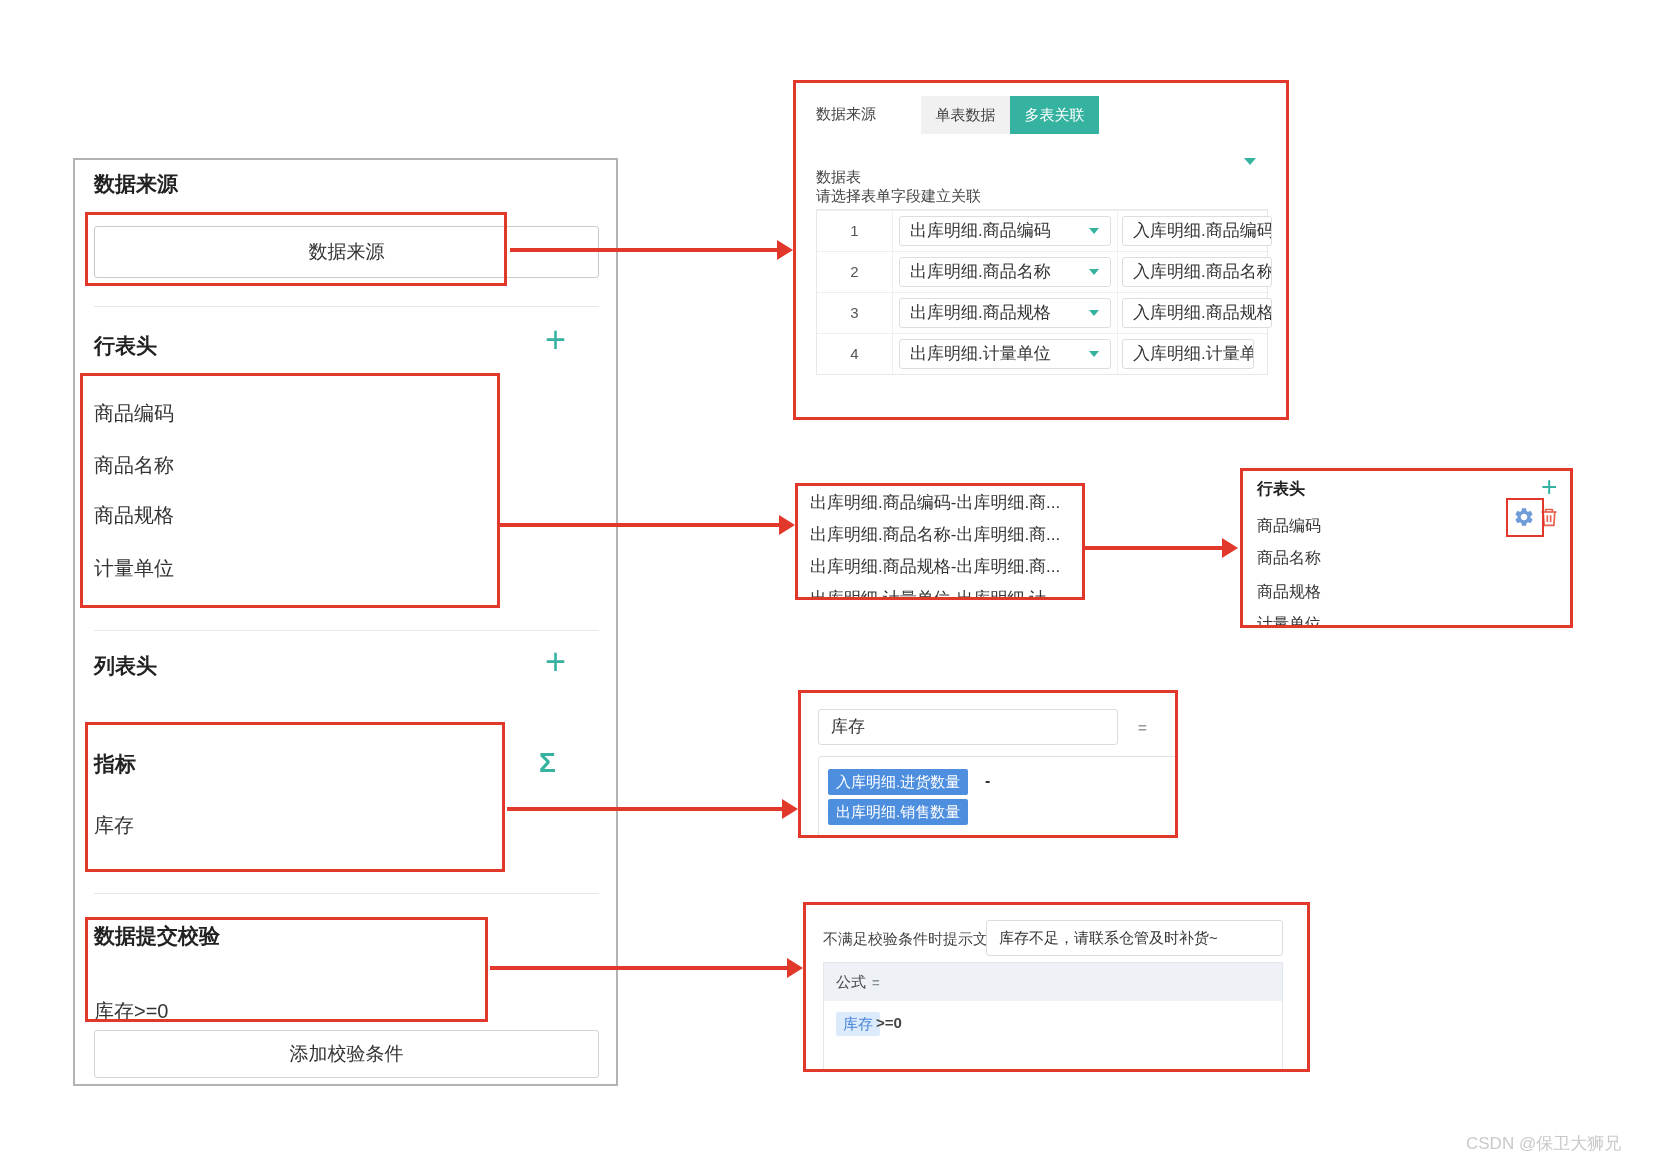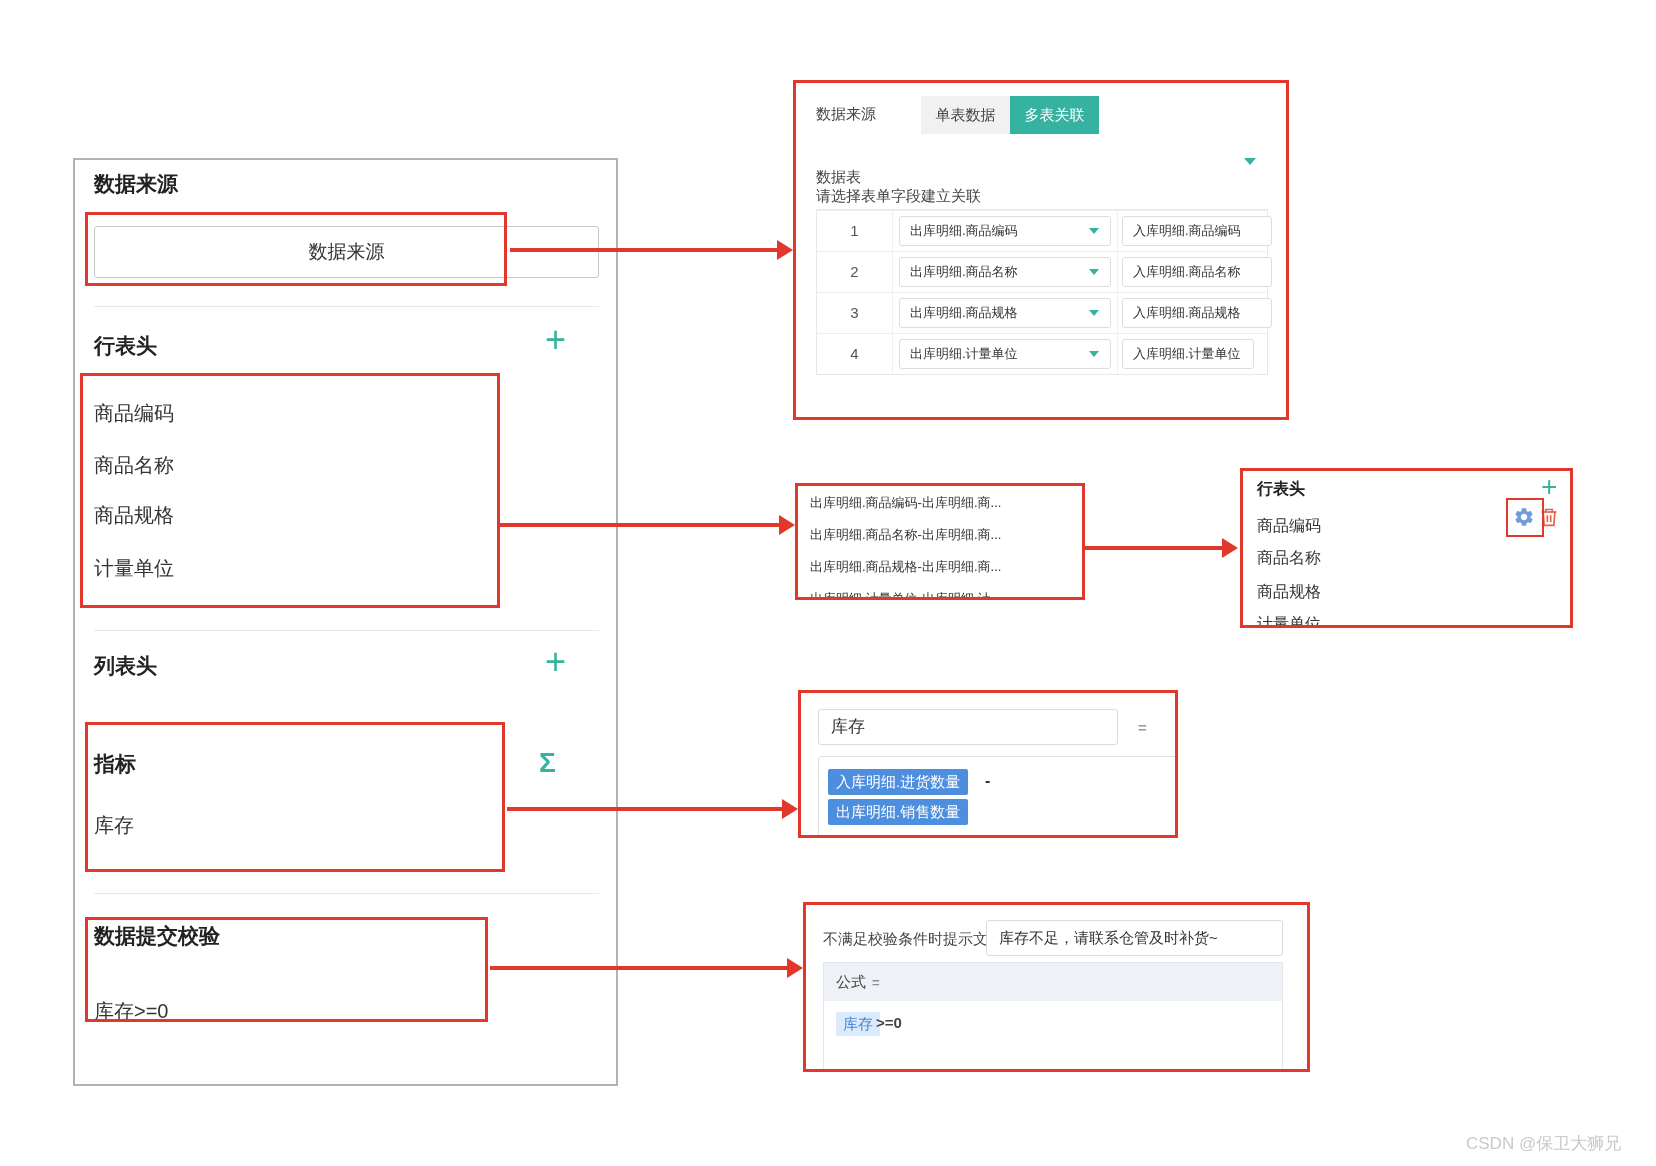--- a/index.html
+++ b/index.html
@@ -38,23 +38,23 @@
   .tab.inactive{background:#f1f1f1;color:#444;}
   .tab.active{background:var(--teal);color:#fff;}
   
   .jt{position:absolute;left:20px;top:126px;width:452px;border:1px solid #e6e9ec;box-sizing:border-box;background:#fff;}
   .jt-row{display:flex;height:40px;border-top:1px solid #eceff2;align-items:center;}
   .jt-head{height:42px;border-top:none;}
   .jt-c1{width:75px;text-align:center;font-size:15px;color:#555;align-self:stretch;line-height:40px;border-right:1px solid #eef1f4;}
   .jt-c2{width:224px;align-self:stretch;border-right:1px solid #eef1f4;position:relative;}
   .jt-c3{flex:1;align-self:stretch;position:relative;}
   .jt-headtxt{font-size:15px;color:#96a0b5;line-height:42px;padding-left:12px;}
-  .jt-select{position:absolute;top:5px;height:30px;border:1px solid #ddd;border-radius:3px;background:#fff;font-size:13px;color:#333;line-height:28px;padding-left:10px;box-sizing:border-box;white-space:nowrap;overflow:hidden;}
-  
-  .list-item{position:absolute;font-size:13px;color:#333;line-height:26px;white-space:nowrap;}
+  .jt-select{position:absolute;top:5px;height:30px;border:1px solid #ddd;border-radius:3px;background:#fff;font-size:17px;color:#333;line-height:28px;padding-left:10px;box-sizing:border-box;white-space:nowrap;overflow:hidden;}
+  
+  .list-item{position:absolute;font-size:17px;color:#333;line-height:26px;white-space:nowrap;}
   
   .chip{position:absolute;background:var(--chip-blue);color:#fff;font-size:15px;line-height:20px;padding:3px 8px;border-radius:2px;white-space:nowrap;}
   .chip-op{position:absolute;font-size:16px;font-weight:bold;color:#333;}
   .chip-lite{position:absolute;background:#dcebfb;color:#4a85d8;font-size:15px;line-height:20px;padding:2px 7px;border-radius:2px;}
   
   .f-wrap{position:absolute;border:1px solid #e3e6ea;box-sizing:border-box;background:#fff;}
   .f-head{height:38px;background:#eef1f6;line-height:38px;padding-left:12px;font-size:15px;color:#444;}
   .f-eq{color:#8a8f98;font-size:13px;margin-left:6px;font-weight:bold;}
   .watermark{position:absolute;font-size:17px;color:#c9c9c9;white-space:nowrap;}
   svg{display:block;}
@@ -80,20 +80,21 @@
     <div class="sec-title" style="top:492px">列表头</div>
     <div class="plus" style="left:470px;top:486px">+</div>
 
     <div class="sec-title" style="top:590px">指标</div>
     <div class="sigma" style="left:464px;top:588px">Σ</div>
     <div class="l-item" style="top:652px">库存</div>
     <div class="divider" style="top:733px"></div>
 
     <div class="sec-title" style="top:762px">数据提交校验</div>
     <div class="l-item" style="top:838px">库存&gt;=0</div>
+    <div class="outline-btn" style="top:870px;height:48px;line-height:46px;border-color:#d5d5d5">添加校验条件</div>
   </div>
 
   <div class="hl" style="left:85px;top:212px;width:422px;height:74px"></div>
   <div class="hl" style="left:80px;top:373px;width:420px;height:235px"></div>
   <div class="hl" style="left:85px;top:722px;width:420px;height:150px"></div>
   <div class="hl" style="left:85px;top:917px;width:403px;height:105px"></div>
 
   <div class="arrow" style="left:510px;top:250px;width:283px">
       <div class="shaft"></div>
       <div class="head"></div>

